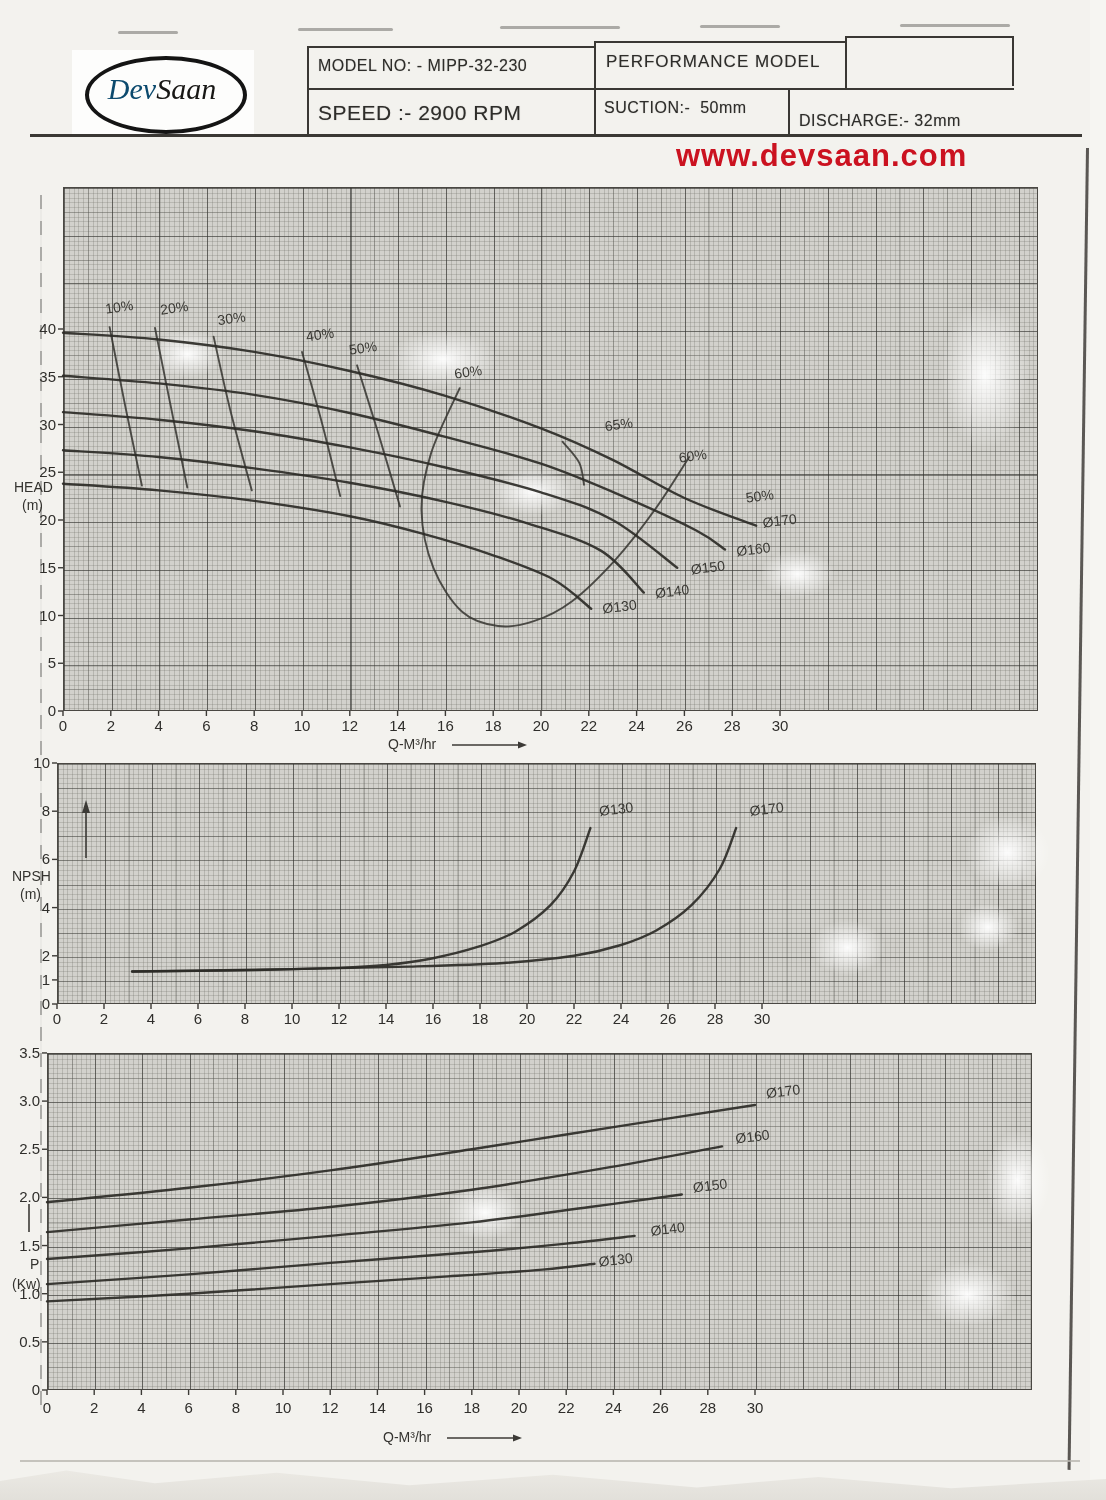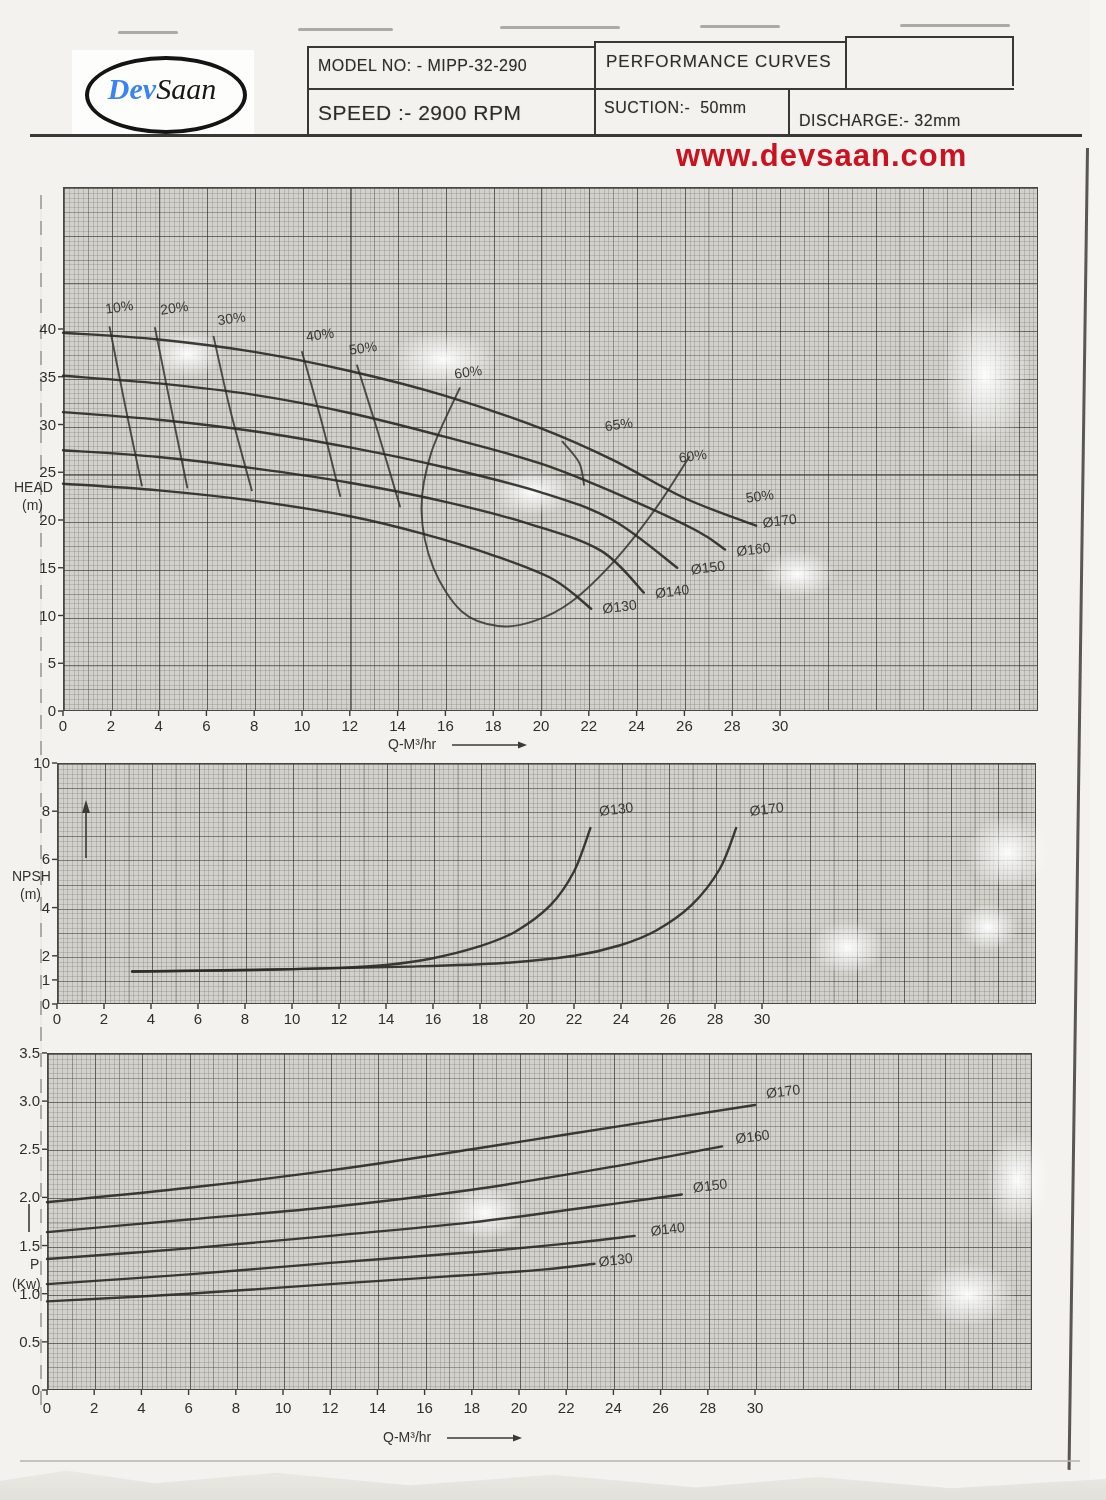--- a/index.html
+++ b/index.html
@@ -33,21 +33,21 @@
   .blot{position:absolute;border-radius:50%;
         background:radial-gradient(closest-side, rgba(255,255,255,.95), rgba(255,255,255,0));}
   
   .ln{position:absolute;background:#3a3834;}
   .htext{position:absolute;color:#2e2d2a;letter-spacing:.5px;white-space:pre;
          text-shadow:0 0 1px rgba(40,40,40,.35);}
   #logo{position:absolute;left:72px;top:50px;width:182px;height:84px;background:#fdfdfc;}
   #logo .ellipse{position:absolute;left:13px;top:6px;width:154px;height:70px;border:4.5px solid #141414;border-radius:50%;}
   #logo .ltext{position:absolute;left:0;top:22px;width:180px;text-align:center;
                font-family:"Liberation Serif","DejaVu Serif",serif;font-style:italic;font-size:30px;}
-  #logo .red{color:#3b82f6;font-weight:700;}
+  #logo .red{color:#0c4a6e;font-weight:400;}
   #logo .blk{color:#181715;font-weight:500;}
   #url{position:absolute;left:676px;top:138px;font-family:Liberation Sans, sans-serif;
        font-weight:700;font-size:31px;color:#cb1220;letter-spacing:1px;}
   
   #overlay{position:absolute;left:0;top:0;}
   .tick{font:15px "Liberation Sans","DejaVu Sans",sans-serif;fill:#2f2e2b;}
   .axis{font:14px "Liberation Sans","DejaVu Sans",sans-serif;fill:#34332f;}
   .clabel{font:14px "Liberation Sans","DejaVu Sans",sans-serif;fill:#3a3934;}
   .curve{fill:none;stroke:#2c2b27;stroke-width:2.4;stroke-linecap:round;stroke-linejoin:round;opacity:.92;}
   .eff{fill:none;stroke:#35342f;stroke-width:1.9;stroke-linecap:round;opacity:.85;}
@@ -91,22 +91,22 @@
     <div class="ln" style="left:594px;top:42px;width:2px;height:93px;"></div>
     <div class="ln" style="left:845px;top:37px;width:2px;height:52px;"></div>
     <div class="ln" style="left:1012px;top:36px;width:2px;height:50px;"></div>
     <div class="ln" style="left:788px;top:90px;width:2px;height:45px;"></div>
     <div class="ln" style="left:307px;top:46px;width:289px;height:2px;"></div>
     <div class="ln" style="left:594px;top:41px;width:253px;height:2px;"></div>
     <div class="ln" style="left:845px;top:36px;width:169px;height:2px;"></div>
     <div class="ln" style="left:307px;top:88px;width:707px;height:2px;"></div>
     <div class="ln" style="left:30px;top:134px;width:1052px;height:3px;"></div>
 
-    <div class="htext" style="left:318px;top:57px;font-size:16px;">MODEL NO: - MIPP-32-290</div>
-    <div class="htext" style="left:606px;top:52px;font-size:17px;letter-spacing:1px;">PERFORMANCE CURVES</div>
+    <div class="htext" style="left:318px;top:57px;font-size:16px;">MODEL NO: - MIPP-32-230</div>
+    <div class="htext" style="left:606px;top:52px;font-size:17px;letter-spacing:1px;">PERFORMANCE MODEL</div>
     <div class="htext" style="left:318px;top:101px;font-size:21px;">SPEED :- 2900 RPM</div>
     <div class="htext" style="left:604px;top:99px;font-size:16px;">SUCTION:-  50mm</div>
     <div class="htext" style="left:799px;top:96px;font-size:16px;margin-top:16px;">DISCHARGE:- 32mm</div>
     <div id="url">www.devsaan.com</div>
   </div>
 
   <div id="g1" class="grid"></div>
   <div id="g2" class="grid"></div>
   <div id="g3" class="grid"></div>
 

